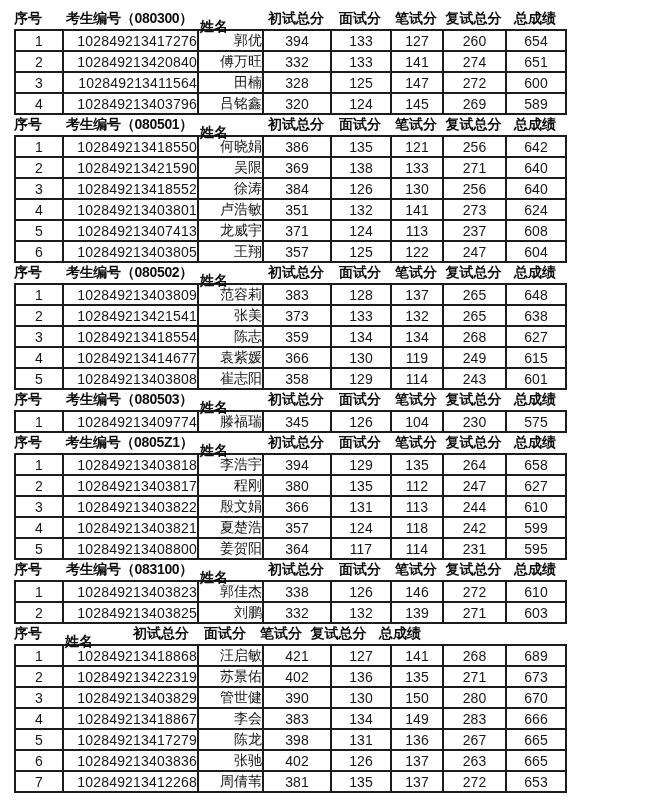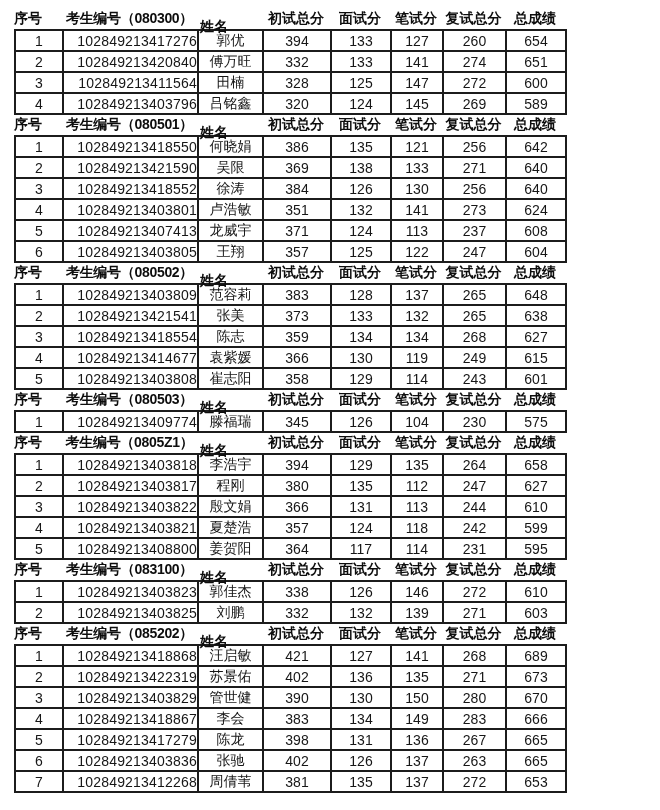--- a/index.html
+++ b/index.html
@@ -45,21 +45,21 @@
     border: 2px solid #1c1c1c;
     height: 19px;
     font-size: 14px;
     color: #161616;
     padding: 0;
     overflow: hidden;
     white-space: nowrap;
   }
   td.cell-seq  { text-align: center; }
   td.cell-id   { text-align: right; padding-left: 5px; letter-spacing: 0.2px; }
-  td.cell-name { text-align: center; padding-left: 4px; border-radius: 7px; }
+  td.cell-name { text-align: right; padding-left: 4px; }
   td.cell-num  { text-align: center; }
 </style>
 </head>
 <body>
 
 <div class="page">
   <div id="sections-root">
   <section class="score-section">
     <div class="sec-header">
       <span class="h c1">序号</span>
@@ -465,21 +465,20 @@
     <td class="cell-num">271</td>
     <td class="cell-num">603</td>
   </tr>
 </tbody>
     </table>
   </section>
 
   <section class="score-section">
     <div class="sec-header">
       <span class="h c1">序号</span>
-      <span class="h c2">考生编号（085202）</span>
       <span class="h c3">姓名</span>
       <span class="h c4">初试总分</span>
       <span class="h c5">面试分</span>
       <span class="h c6">笔试分</span>
       <span class="h c7">复试总分</span>
       <span class="h c8">总成绩</span>
     </div>
     <table class="score-table">
       <colgroup>
         <col style="width:48px">

